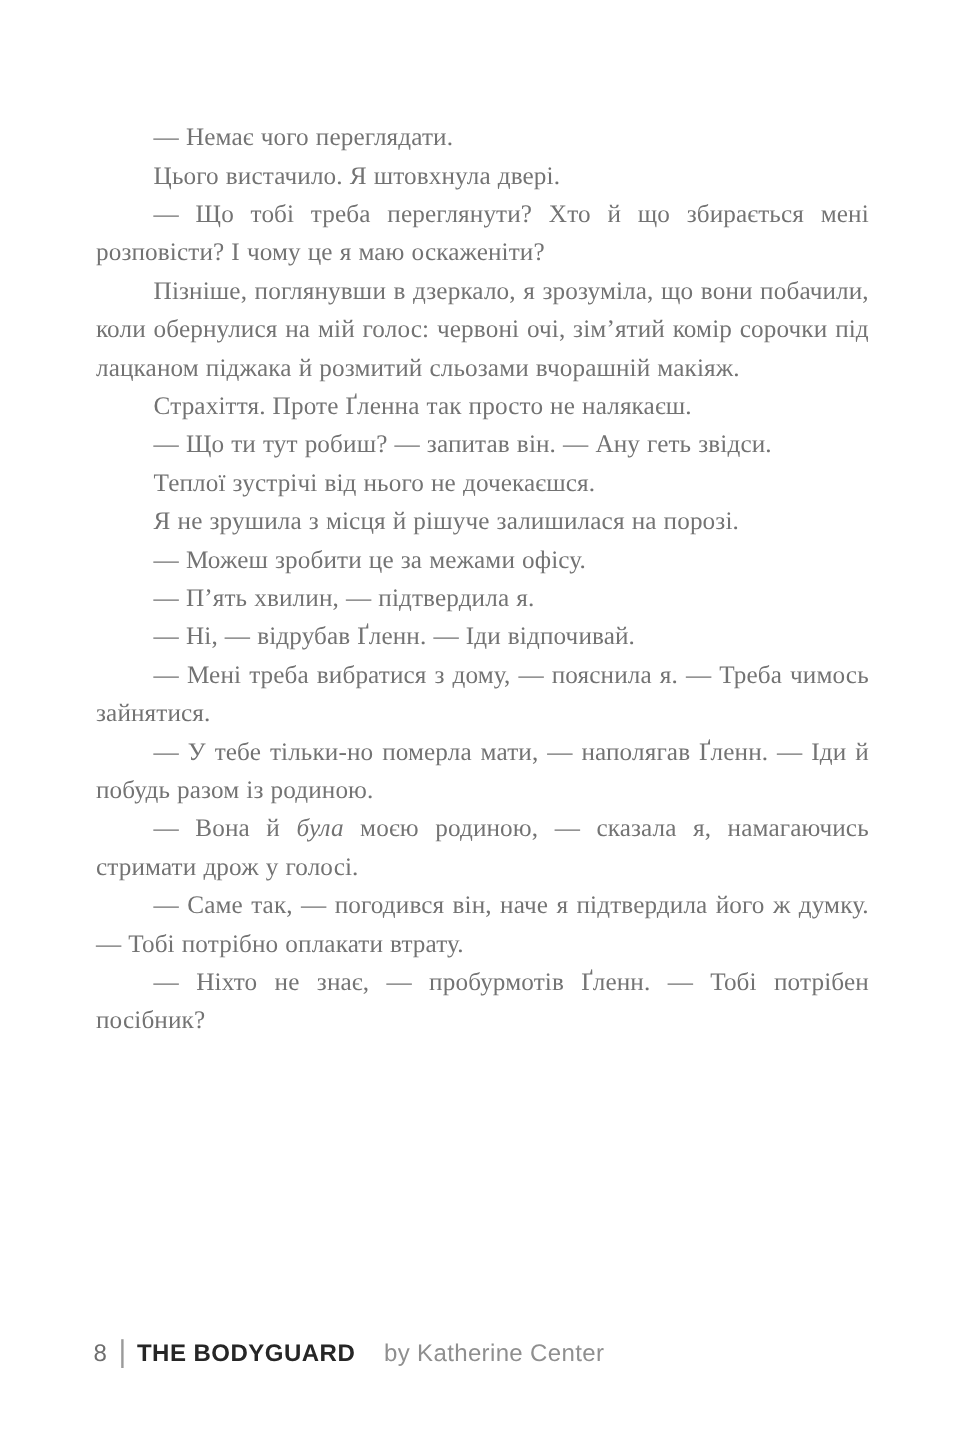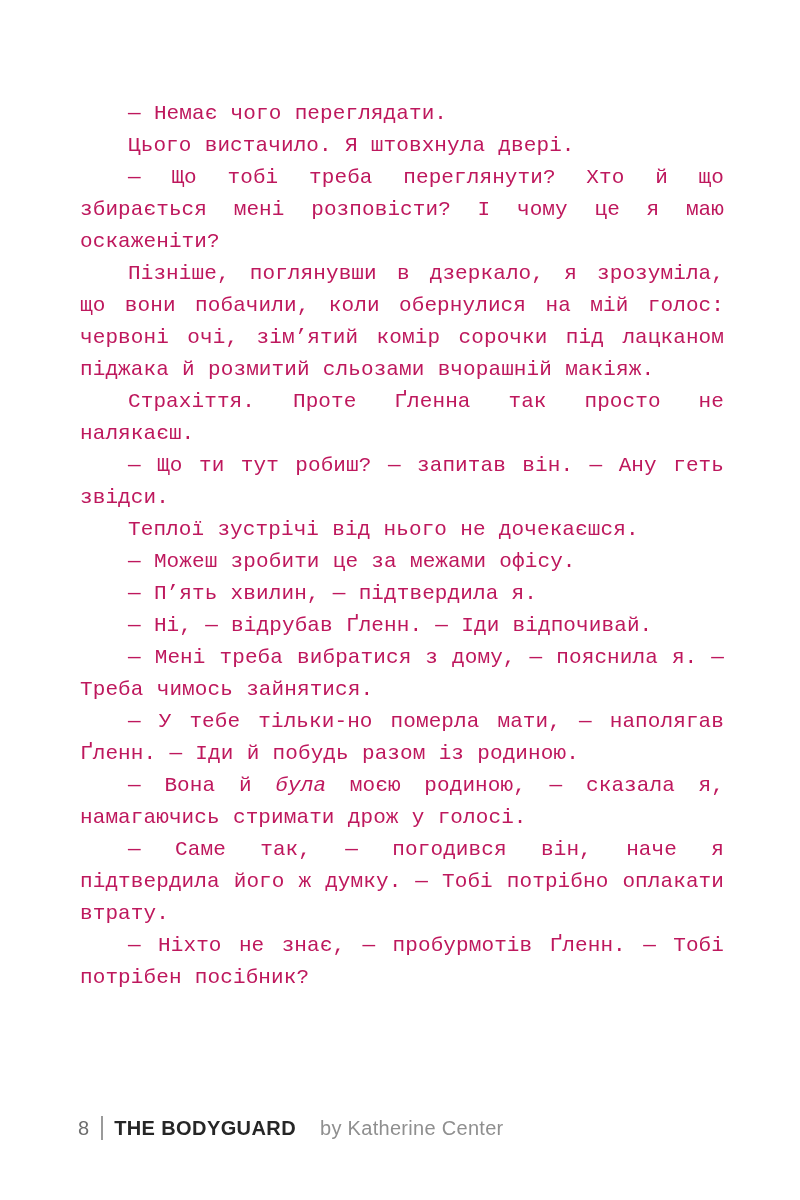--- a/index.html
+++ b/index.html
@@ -17,22 +17,21 @@
   .book-page {
     position: absolute;
     inset: 0;
     background: #ffffff;
   }
   .page-text {
     position: absolute;
     left: 80px;
     top: 98px;
     width: 644px;
-    color: #be185d;
-    font-family: Liberation Mono, monospace;
+    color: #737373;
   }
   .para {
     margin: 0;
     font-size: 21px;
     line-height: 32px;
     text-align: justify;
     text-indent: 48px;
     letter-spacing: 0.1px;
     word-spacing: 0.5px;
   }
@@ -79,20 +78,21 @@
 <div class="book-page">
 
   <div class="page-text">
       <p class="para"><span>— Немає чого переглядати.</span></p>
       <p class="para"><span>Цього вистачило. Я штовхнула двері.</span></p>
       <p class="para"><span>— Що тобі треба переглянути? Хто й що збирається мені розповісти? І чому це я маю оскаженіти?</span></p>
       <p class="para"><span>Пізніше, поглянувши в дзеркало, я зрозуміла, що вони побачили, коли обернулися на мій голос: червоні очі, зім’ятий комір сорочки під лацканом піджака й розмитий сльозами вчорашній макіяж.</span></p>
       <p class="para"><span>Страхіття. Проте Ґленна так просто не налякаєш.</span></p>
       <p class="para"><span>— Що ти тут робиш? — запитав він. — Ану геть звідси.</span></p>
       <p class="para"><span>Теплої зустрічі від нього не дочекаєшся.</span></p>
+      <p class="para"><span>Я не зрушила з місця й рішуче залишилася на порозі.</span></p>
       <p class="para"><span>— Можеш зробити це за межами офісу.</span></p>
       <p class="para"><span>— П’ять хвилин, — підтвердила я.</span></p>
       <p class="para"><span>— Ні, — відрубав Ґленн. — Іди відпочивай.</span></p>
       <p class="para"><span>— Мені треба вибратися з дому, — пояснила я. — Треба чимось зайнятися.</span></p>
       <p class="para"><span>— У тебе тільки-но померла мати, — наполягав Ґленн. — Іди й побудь разом із родиною.</span></p>
       <p class="para"><span>— Вона й </span><em>була</em><span> моєю родиною, — сказала я, намагаючись стримати дрож у голосі.</span></p>
       <p class="para"><span>— Саме так, — погодився він, наче я підтвердила його ж думку. — Тобі потрібно оплакати втрату.</span></p>
       <p class="para"><span>— Ніхто не знає, — пробурмотів Ґленн. — Тобі потрібен посібник?</span></p>
     </div>
 

